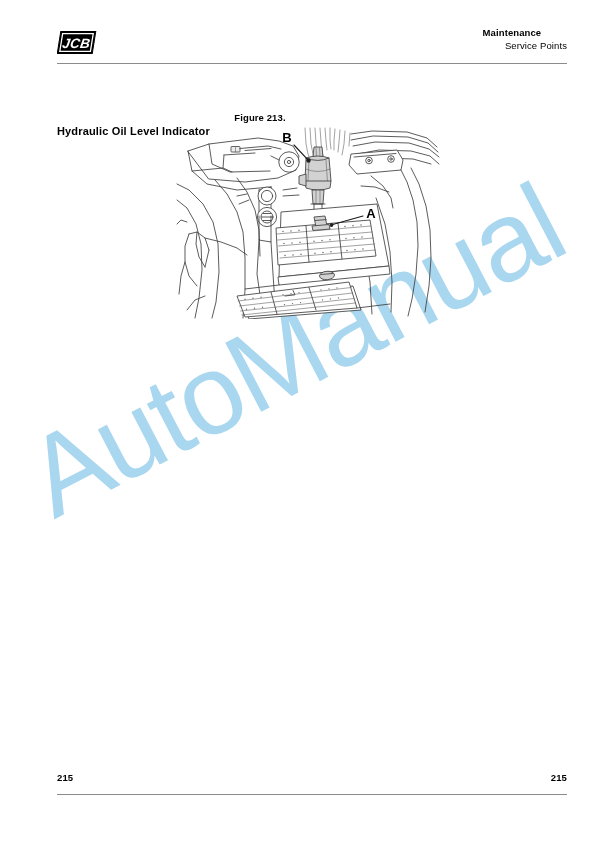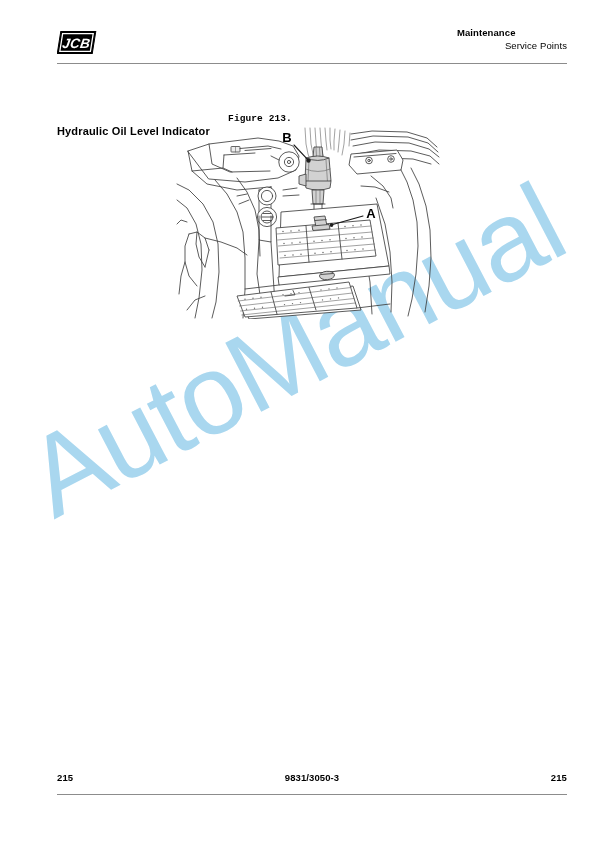--- a/index.html
+++ b/index.html
@@ -63,21 +63,21 @@
     top: 4px;
     width: 44px;
     height: 26px;
   }
   #logo svg { display: block; }
 
   #header-titles {
     position: absolute;
     right: 0px;
     top: 0px;
-    text-align: left;
+    text-align: center;
   }
   #header-title-main {
     font-size: 9.5px;
     font-weight: bold;
     line-height: 13px;
     letter-spacing: 0.1px;
   }
   #header-title-sub {
     font-size: 9.5px;
     font-weight: normal;
@@ -121,21 +121,20 @@
     top: 0;
     width: 510px;
     text-align: center;
     font-size: 9.5px;
     font-weight: bold;
     letter-spacing: 0.1px;
   }
   #figure-caption .fc-inner {
     display: inline-block;
     transform: translateX(-52px);
-    font-family: Liberation Mono, monospace;
   }
   #figure-art {
     position: absolute;
     left: 118px;
     top: 12px;
     width: 265px;
     height: 195px;
   }
   #figure-art svg { display: block; }
 
@@ -434,17 +433,16 @@
         <text x="112" y="18" font-family="Liberation Sans, sans-serif" font-size="13" font-weight="bold" fill="#000000" text-anchor="middle">B</text>
         <text x="196" y="94" font-family="Liberation Sans, sans-serif" font-size="13" font-weight="bold" fill="#000000" text-anchor="middle">A</text>
       </svg>
     </div>
   </div>
 
 
   <div id="footer-rule"></div>
   <div id="footer">
     <span class="f-left">215</span>
-    <span class="f-center">9831/3050-3</span>
     <span class="f-right">215</span>
   </div>
 
 </div>
 
 </body></html>

